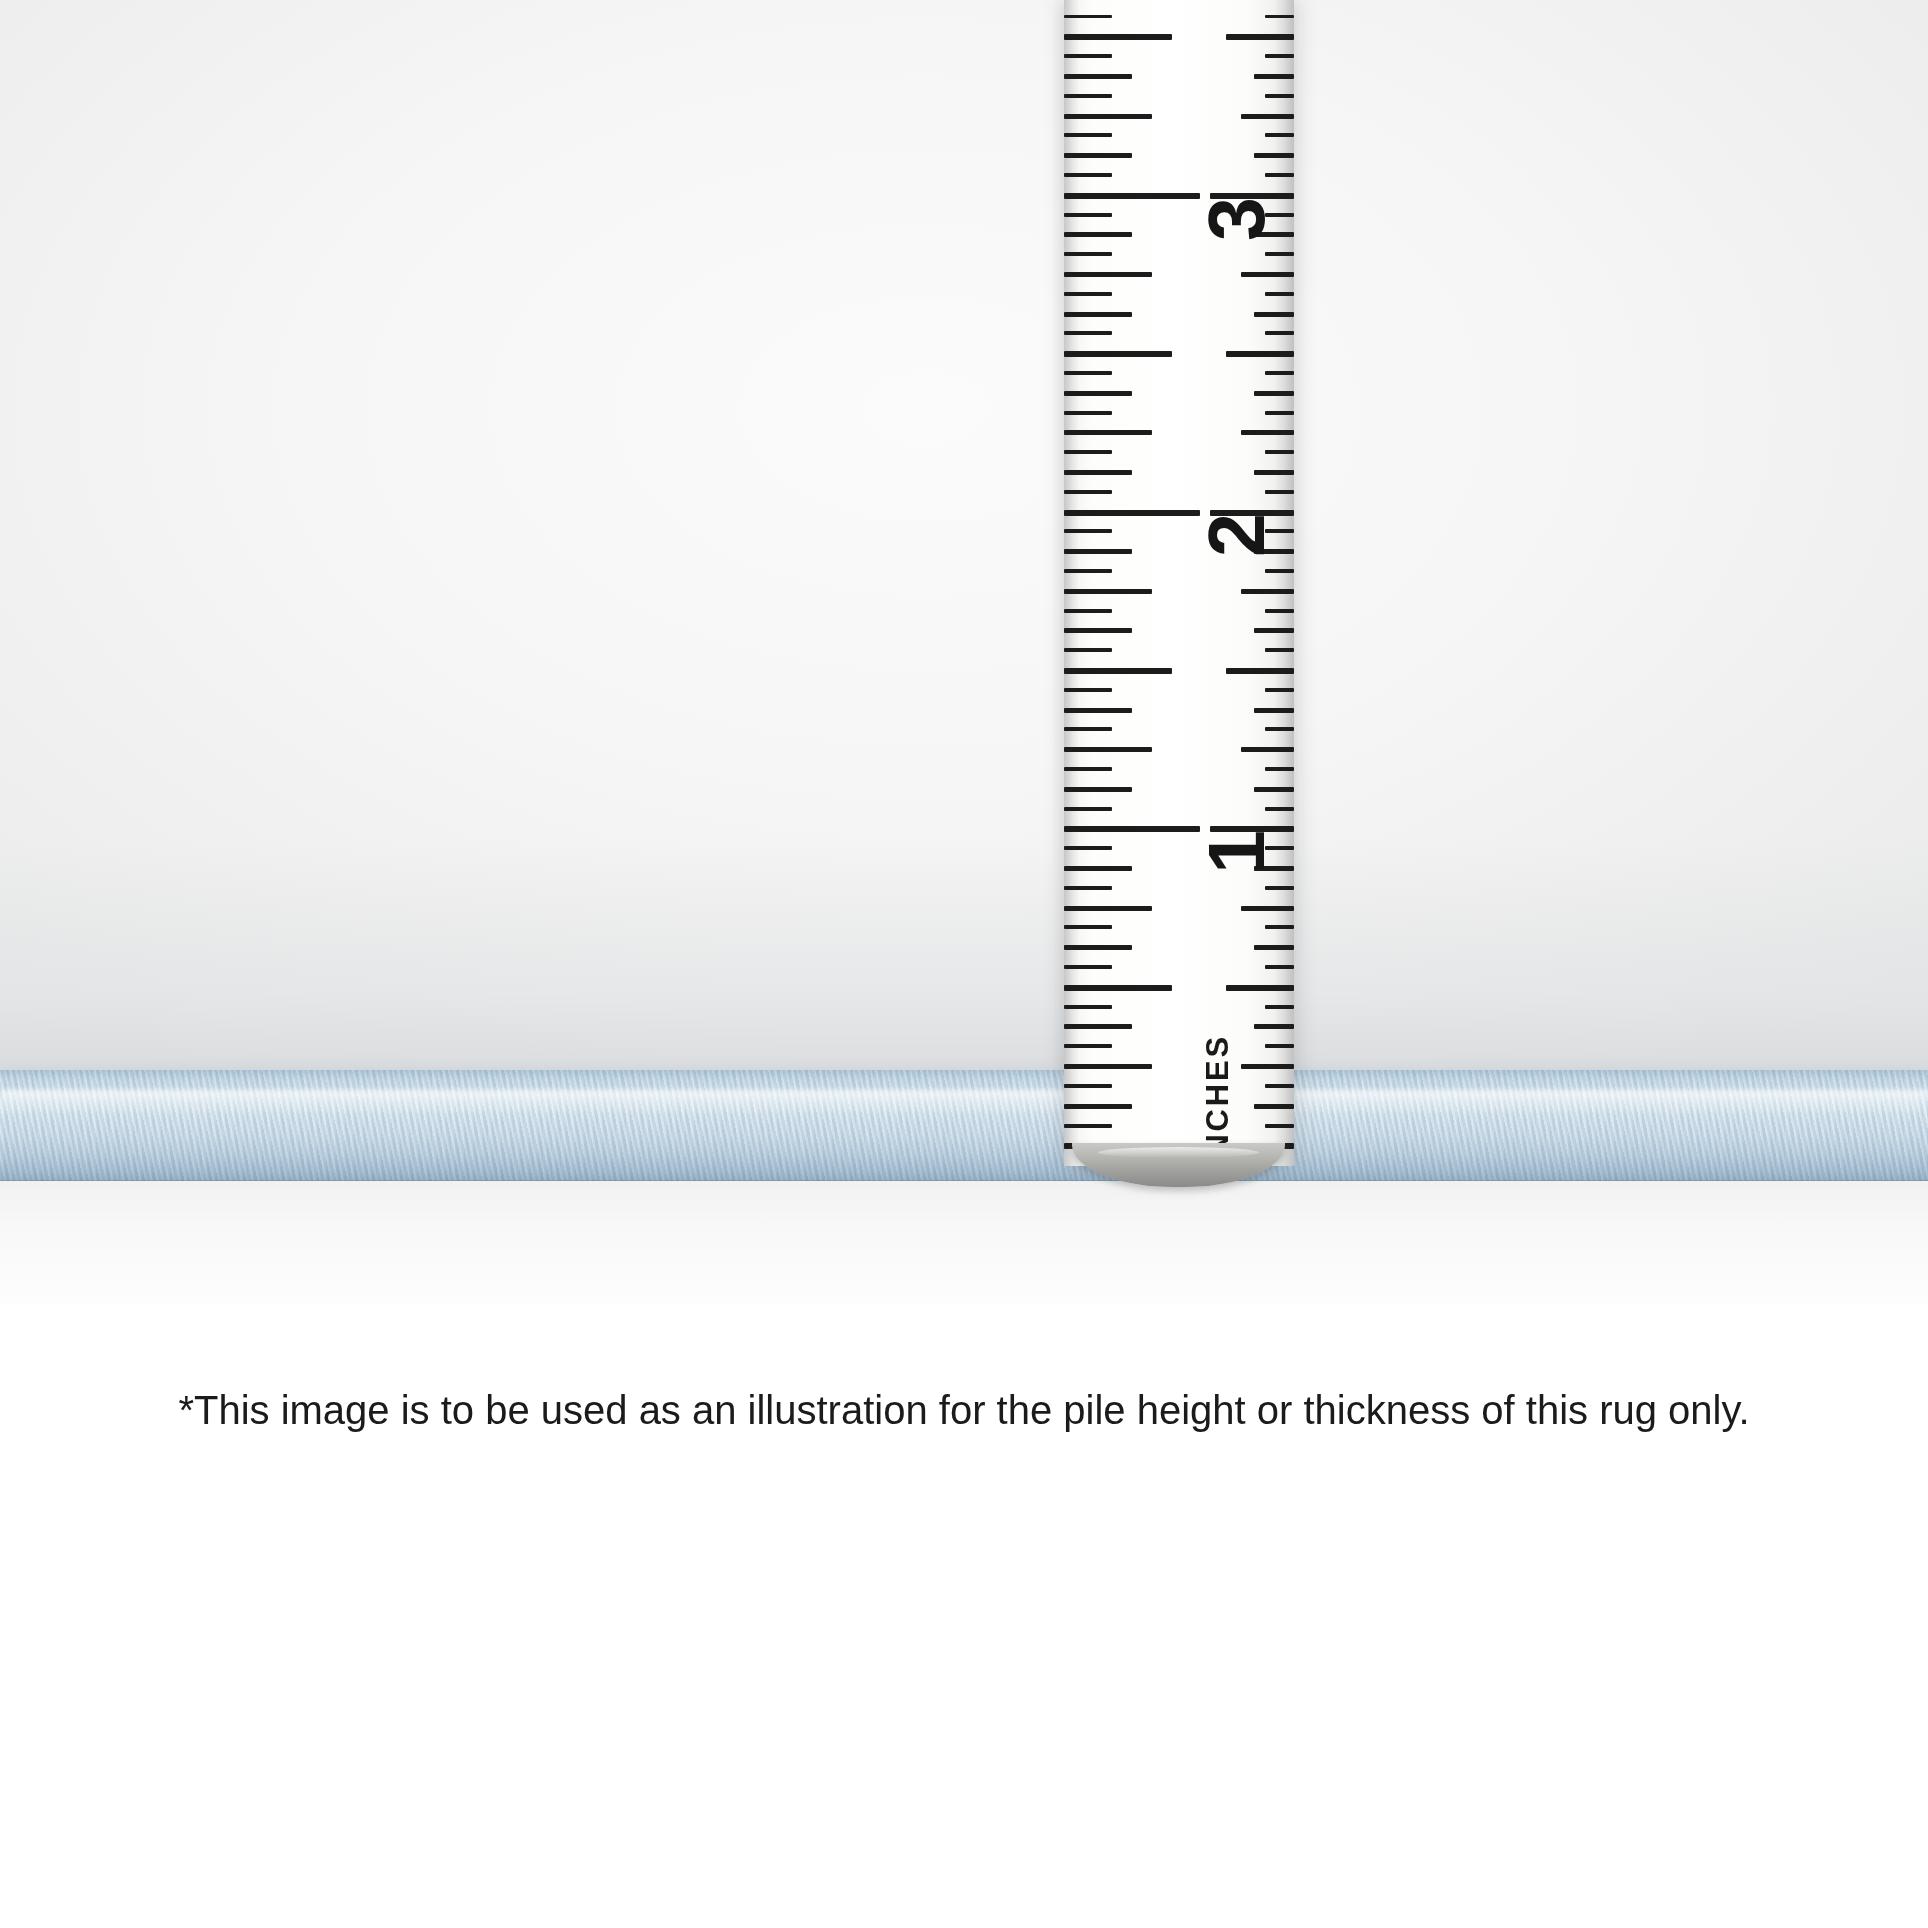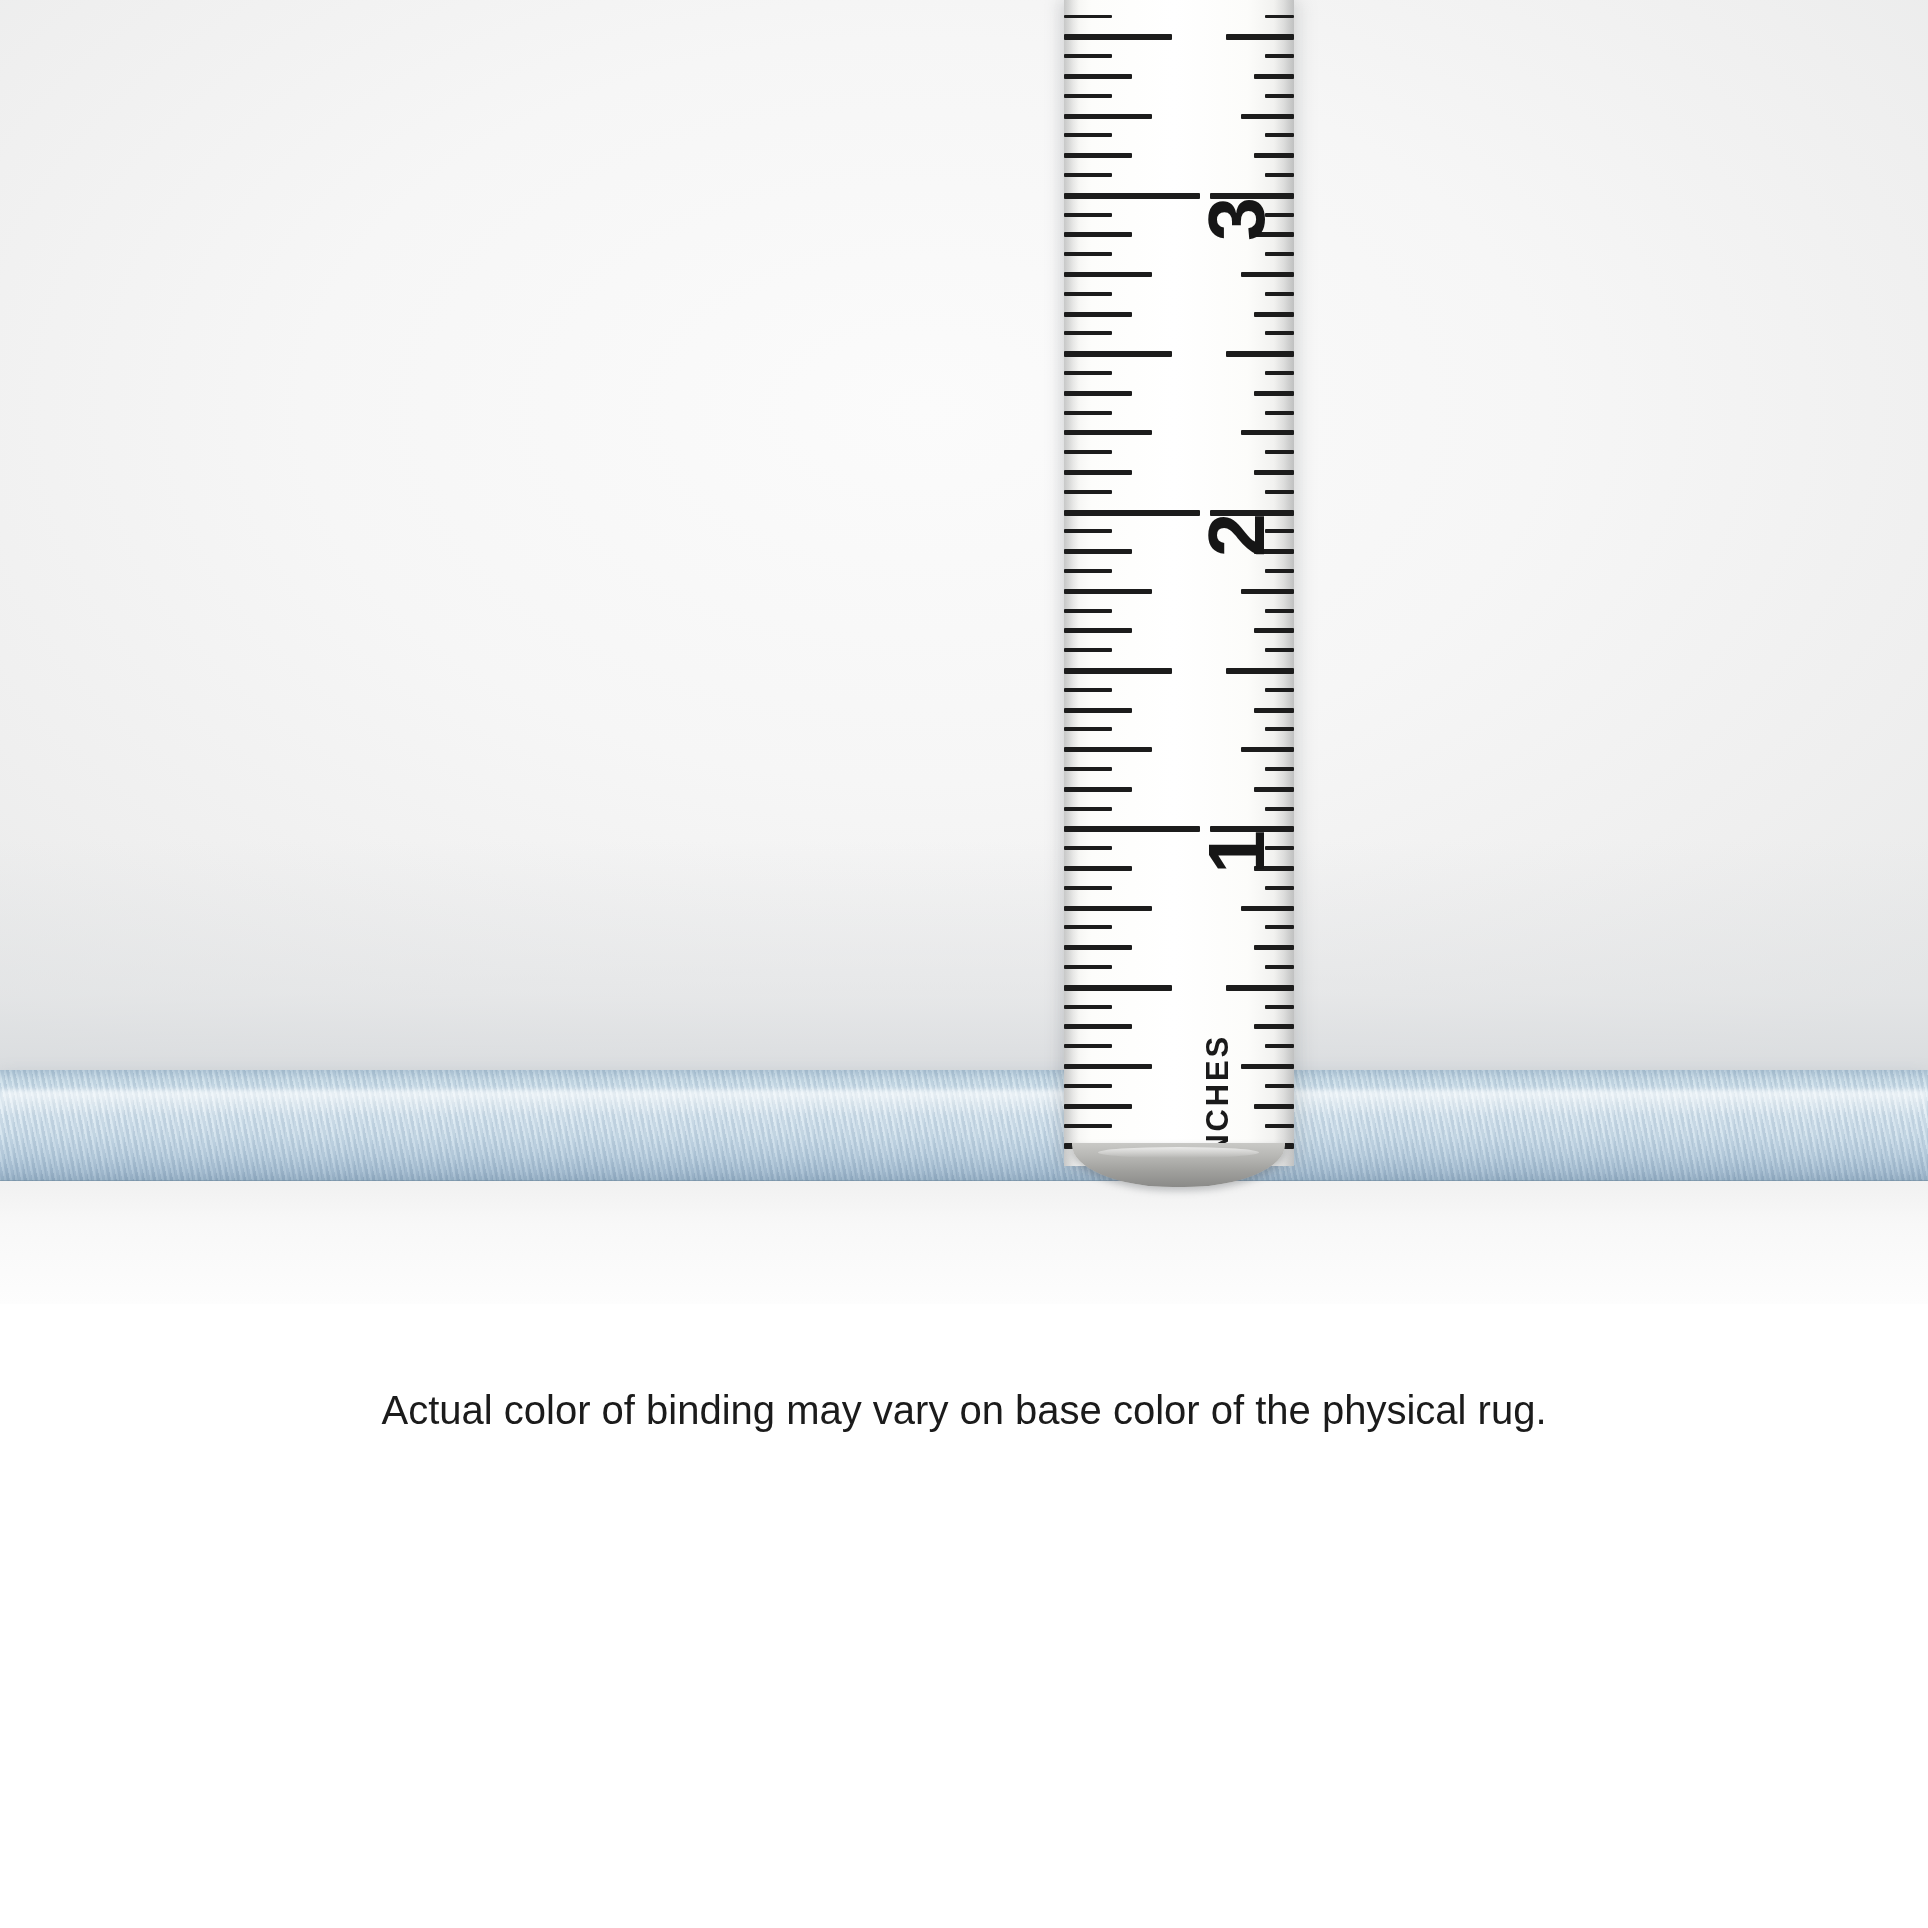--- a/index.html
+++ b/index.html
@@ -366,15 +366,15 @@
     <div class="tape-num" id="num-3" style="top: 241px;">3</div>
     <div class="tape-num" id="num-2" style="top: 557px;">2</div>
     <div class="tape-num" id="num-1" style="top: 874px;">1</div>
     <div class="tape-label" id="lbl-inches" style="top: 1168px;">INCHES</div>
   </div>
 
   <div class="tape-hook"></div>
 </div>
 
 <div class="caption">
-  <span class="line">Actual color of binding may vary on base color of the physical rug.</span>
+  <span class="line">*This image is to be used as an illustration for the pile height or thickness of this rug only.</span>
 </div>
 
 
 </body></html>

